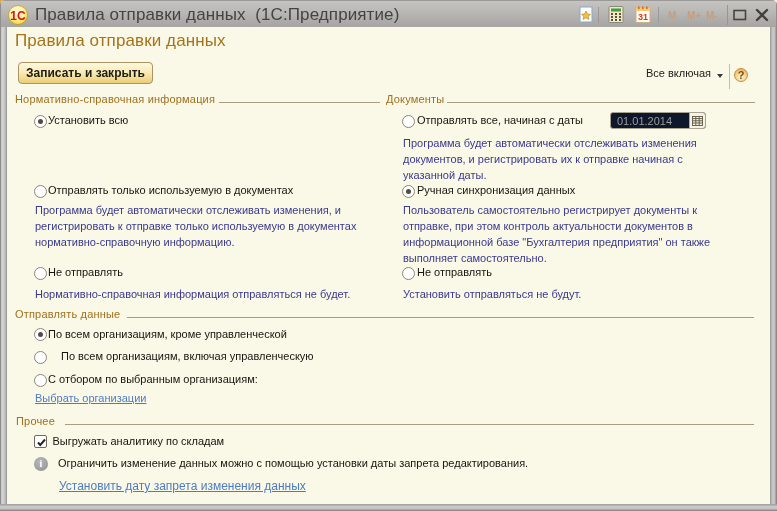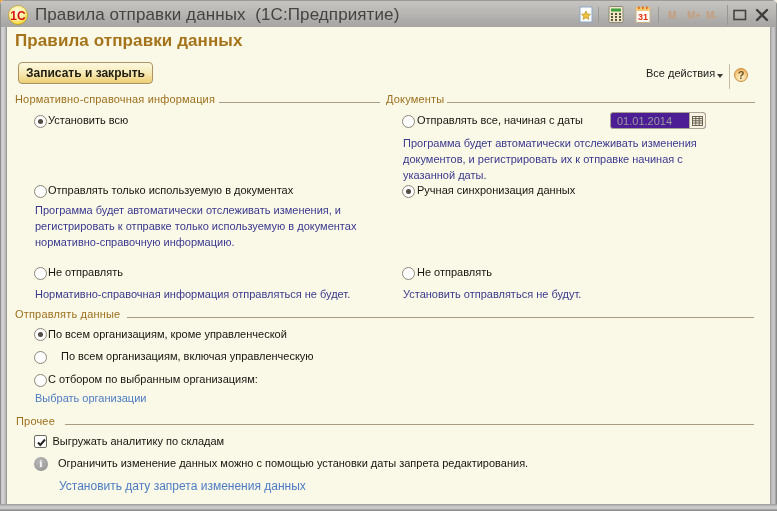--- a/index.html
+++ b/index.html
@@ -7,35 +7,35 @@
 .ctl{position:absolute;left:0;top:0;width:12px;height:12px;background:#eca438}
 .ctr{position:absolute;right:0;top:0;width:12px;height:12px;background:#f4efdd}
 .win{position:absolute;left:0;top:0;width:777px;height:511px;border-radius:5px 5px 0 0;background:#faf8e7;overflow:hidden}
 .titlebar{position:absolute;left:0;top:0;width:777px;height:27px;background:linear-gradient(to bottom,#c5c4c1 0%,#b8b7b4 45%,#adacaa 75%,#a6a5a2 100%);border-top:1px solid #9b9a98;box-shadow:inset 1px 0 0 #8f8f8d,inset -1px 0 0 #8f8f8d}
 .bl{position:absolute;left:0;top:27px;width:7px;height:477px;background:linear-gradient(to right,#6f6f6f 0%,#d8d8d8 25%,#cccccc 55%,#b9b9b9 78%,#8c8c8c 100%)}
 .br{position:absolute;left:770px;top:27px;width:7px;height:477px;background:linear-gradient(to right,#9b9b9b 0%,#c9c9c9 40%,#c2c2c2 65%,#7c7c7c 100%)}
 .bb{position:absolute;left:0px;top:504px;width:777px;height:7px;background:linear-gradient(to bottom,#9b9b9b 0%,#cccccc 40%,#c4c4c4 65%,#7e7e7e 100%)}
 .titletext{position:absolute;left:35px;top:4px;font-size:17px;color:#454442;letter-spacing:0.1px}
 .sep{position:absolute;width:1px;background:#8f8f8f}
 .mbtn{position:absolute;top:9px;font-size:10px;font-weight:bold;color:#c59e7e}
-.hdr{position:absolute;left:15px;top:31px;font-size:17px;font-weight:bold;color:#a5731a;letter-spacing:0.1px}
+.hdr{position:absolute;left:15px;top:31px;font-size:17px;font-weight:normal;color:#a5731a;letter-spacing:0.1px}
 .btn{position:absolute;left:18px;top:62px;width:135px;height:22px;border:1px solid #ab9362;border-radius:4px;background:linear-gradient(to bottom,#fdf8e0 0%,#f8ecba 45%,#f1d98e 80%,#eccd74 100%);box-shadow:0 1px 0 rgba(255,255,255,0.6);text-align:center;font-size:12px;font-weight:bold;color:#201c10;line-height:20px}
 .alldo{position:absolute;left:646px;top:67px;font-size:11px;color:#21201e}
 .arrow{position:absolute;left:717px;top:73.5px;width:0;height:0;border-left:3.5px solid transparent;border-right:3.5px solid transparent;border-top:4.5px solid #3a3a38}
 .vsep2{position:absolute;left:729px;top:64px;width:1px;height:25px;background:#c6bda4}
 .help{position:absolute;left:734px;top:68px;width:14px;height:14px;border-radius:50%;border:1px solid #c98b3c;background:radial-gradient(circle at 50% 70%,#fdf2d4 0%,#f8d694 45%,#efae55 85%,#e89b3e 100%);text-align:center;font-size:11px;font-weight:bold;color:#6b5526;line-height:13.5px}
 .sect{position:absolute;font-size:11px;color:#9e701d;letter-spacing:0.18px}
 .sline{position:absolute;height:1px;background:#a89d82}
 .radio{position:absolute;width:13px;height:13px;border:1px solid #8c8678;border-radius:50%;background:#fff}
 .radio.sel::after{content:"";position:absolute;left:3px;top:3px;width:5px;height:5px;border-radius:50%;background:#524c45}
 .lbl{position:absolute;font-size:11px;line-height:13px;color:#16150f;white-space:nowrap}
 .desc{position:absolute;font-size:11px;line-height:16px;color:#39398f;white-space:nowrap}
-.link{position:absolute;font-size:11px;line-height:13px;color:#4d7cc4;white-space:nowrap}
+.link{position:absolute;font-size:11px;line-height:13px;color:#4d7cc4;text-decoration:underline;white-space:nowrap}
 .cb{position:absolute;left:34px;top:435px;width:13px;height:13px;border:1px solid #6e6a60;border-radius:2px;background:#fff}
-.datef{position:absolute;left:610px;top:112px;width:96px;height:17px;border:1px solid #aaa290;border-radius:3px;background:#4c1d95}
+.datef{position:absolute;left:610px;top:112px;width:96px;height:17px;border:1px solid #aaa290;border-radius:3px;background:#0f172a}
 .datef .txt{position:absolute;left:6px;top:2px;font-size:11px;color:#9c9c9c}
 .datef .dbtn{position:absolute;right:0;top:0;width:16px;height:15px;border-left:1px solid #b0a896;background:#f7f3e2;border-radius:0 2px 2px 0}
 .info{position:absolute;left:34px;top:457px;width:14px;height:14px;border-radius:50%;background:radial-gradient(circle at 42% 35%,#b9b9b9 0%,#a2a2a2 55%,#898989 100%);text-align:center;font-size:10px;font-weight:bold;color:#fff;line-height:14px;font-family:"Liberation Serif",serif}
 </style></head>
 <body>
 <div class="ctl"></div>
 <div class="ctr"></div>
 <div class="win">
   <div class="titlebar">
     <div class="titletext">Правила отправки данных&nbsp; (1С:Предприятие)</div>
@@ -93,21 +93,21 @@
     <svg class="abs" style="left:733px;top:8px" width="14" height="12" viewBox="0 0 14 12">
       <rect x="1" y="1.5" width="11.5" height="9" fill="none" stroke="#45443f" stroke-width="1.6"></rect>
     </svg>
     <svg class="abs" style="left:755px;top:7px" width="14" height="14" viewBox="0 0 14 14">
       <path d="M2 2 L12 12 M12 2 L2 12" stroke="#403f3b" stroke-width="2.4" stroke-linecap="round"></path>
     </svg>
   </div>
 
   <div class="hdr">Правила отправки данных</div>
   <div class="btn">Записать и закрыть</div>
-  <div class="alldo">Все действия</div>
+  <div class="alldo">Все включая</div>
   <div class="arrow"></div>
   <div class="vsep2"></div>
   <div class="help">?</div>
 
   <div class="sect" style="left:15px;top:92.9px">Нормативно-справочная информация</div>
   <div class="sline" style="left:219px;top:102px;width:161px"></div>
   <div class="radio sel" style="left:34px;top:115px"></div>
   <div class="lbl" style="left:48px;top:113.9px">Установить всю</div>
   <div class="radio" style="left:34px;top:184.5px"></div>
   <div class="lbl" style="left:48px;top:184.2px">Отправлять только используемую в документах</div>
@@ -127,20 +127,21 @@
       <g stroke="#5a5544" stroke-width="0.9" fill="none">
             <rect x="0.5" y="0.5" width="10" height="9"></rect>
             <path d="M0.5 2.6 H10.5 M0.5 4.8 H10.5 M0.5 7 H10.5 M3.8 0.5 V9.5 M7.2 0.5 V9.5"></path>
           </g>
     </svg>
       </span>
     </div>
   <div class="desc" style="left:403px;top:134.8px">Программа будет автоматически отслеживать изменения<br>документов, и регистрировать их к отправке начиная с<br>указанной даты.</div>
   <div class="radio sel" style="left:402px;top:184.5px"></div>
   <div class="lbl" style="left:417px;top:184.2px">Ручная синхронизация данных</div>
+  <div class="desc" style="left:403px;top:201.7px">Пользователь самостоятельно регистрирует документы к<br>отправке, при этом контроль актуальности документов в<br>информационной базе "Бухгалтерия предприятия" он также<br>выполняет самостоятельно.</div>
   <div class="radio" style="left:402px;top:266.5px"></div>
   <div class="lbl" style="left:417px;top:266.2px">Не отправлять</div>
   <div class="desc" style="left:403px;top:286.2px">Установить отправляться не будут.</div>
 
   <div class="sect" style="left:15px;top:308px">Отправлять данные</div>
   <div class="sline" style="left:127px;top:317px;width:627px"></div>
   <div class="radio sel" style="left:34px;top:328px"></div>
   <div class="lbl" style="left:48px;top:327.7px">По всем организациям, кроме управленческой</div>
   <div class="radio" style="left:34px;top:350.5px"></div>
   <div class="lbl" style="left:61px;top:350.2px">По всем организациям, включая управленческую</div>

